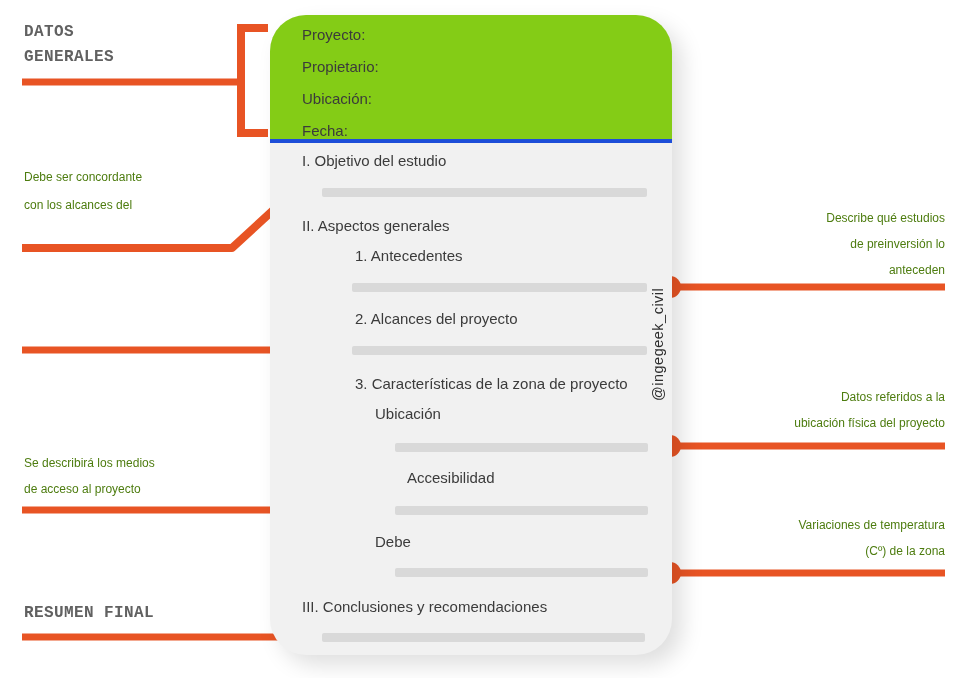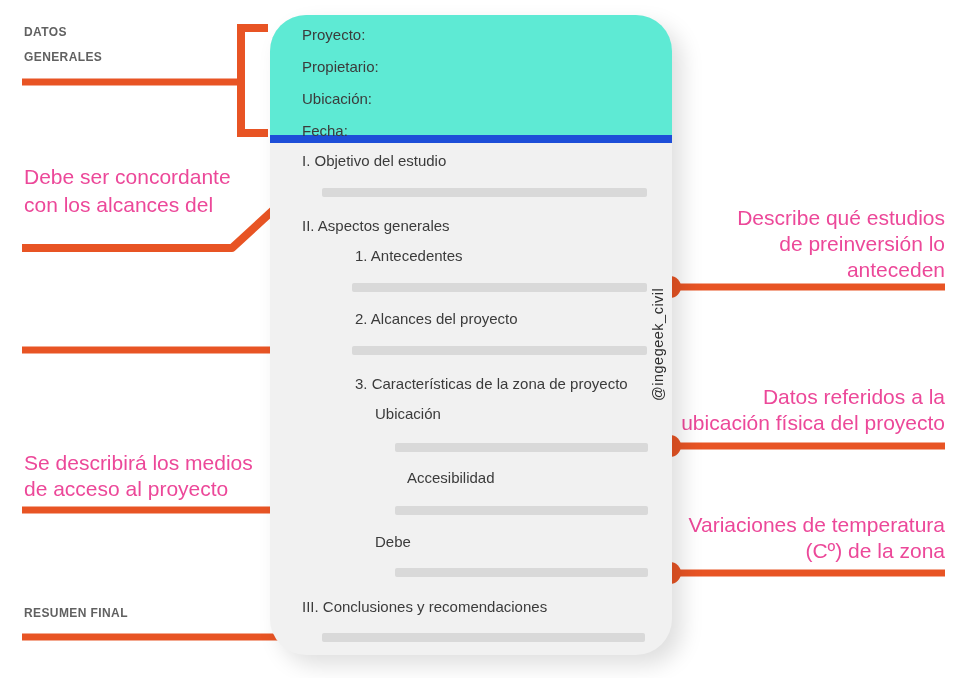--- a/index.html
+++ b/index.html
@@ -6,51 +6,52 @@
   #canvas{
     position:relative;
     width:972px;height:678px;
     overflow:hidden;
     background:#ffffff;
     font-family:"Liberation Sans", sans-serif;
   }
   
   .note{
     position:absolute;
-    color:#ec4899;
-    font-size:21px;
+    color:#4d7c0f;
+    font-size:12px;
     line-height:26px;
     white-space:nowrap;
   }
   .note.right{text-align:right;}
   .heading{
     position:absolute;
     color:#616161;
     font-weight:bold;
-    font-size:12px;
+    font-size:16px;
     line-height:25px;
     letter-spacing:0.4px;
     white-space:nowrap;
+    font-family:Liberation Mono, monospace;
   }
   
   .card{
     position:absolute;
     left:270px;top:15px;
     width:402px;height:640px;
     background:#f1f1f1;
     border-radius:36px;
     box-shadow:10px 10px 22px rgba(0,0,0,0.13);
   }
   .card-header{
     position:absolute;
     left:0;top:0;
     width:100%;height:128px;
-    background:#5eead4;
+    background:#84cc16;
     border-radius:36px 36px 0 0;
-    border-bottom:8px solid #1d4ed8;
+    border-bottom:4px solid #1d4ed8;
     box-sizing:border-box;
   }
   .hfield{
     position:absolute;
     left:32px;
     color:#3b3b3b;
     font-size:15px;
     line-height:16px;
     white-space:nowrap;
   }

